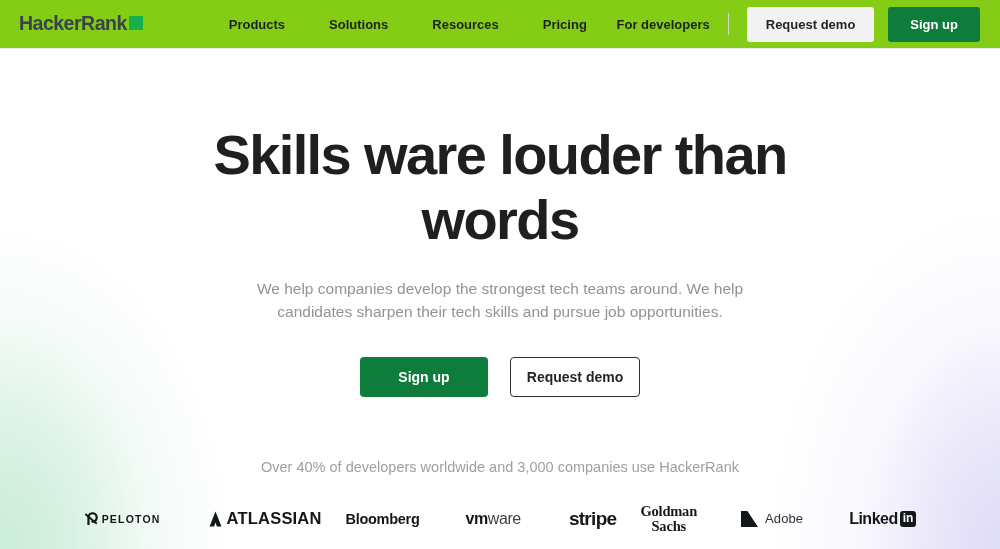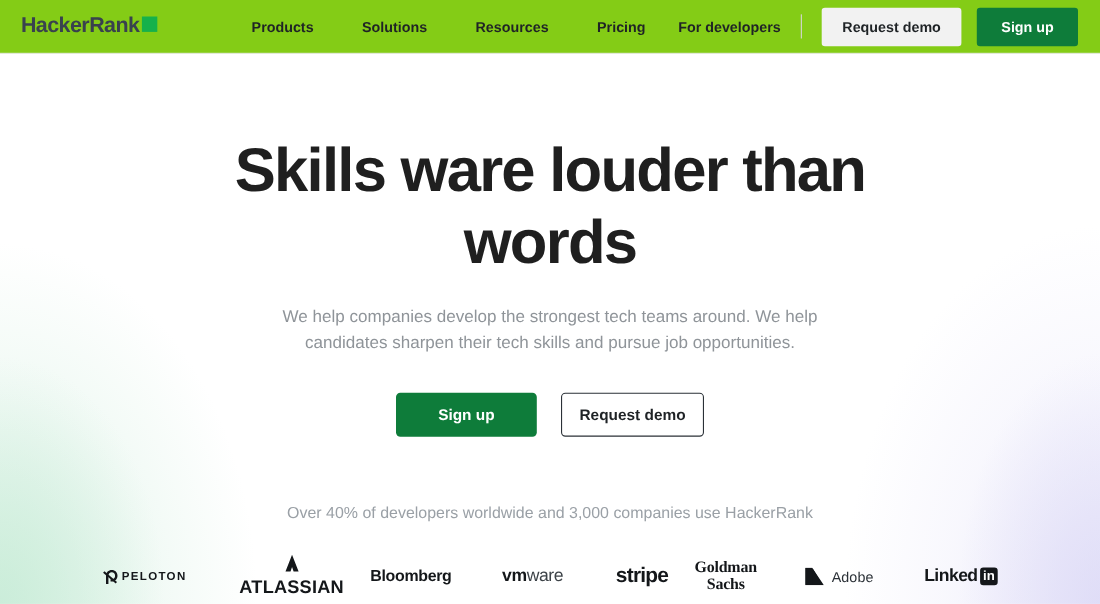--- a/index.html
+++ b/index.html
@@ -222,21 +222,21 @@
     padding: 0 130px;
   }
   .logo-cell {
     display: flex;
     align-items: center;
     justify-content: center;
     color: #14171a;
     flex: 0 0 auto;
   }
   .lc-peloton { gap: 3px; margin-right: 48px; }
-  .lc-atlassian { gap: 5px; margin-right: 24px; flex-direction: column; }
+  .lc-atlassian { gap: 5px; margin-right: 24px; }
   .lc-bloomberg { margin-right: 46px; }
   .lc-vmware { margin-right: 48px; }
   .lc-stripe { margin-right: 24px; }
   .lc-goldman { margin-right: 44px; }
   .lc-adobe { gap: 7px; margin-right: 46px; }
   .lc-linkedin { gap: 2px; }
 
   .peloton-word {
     font-size: 10.5px;
     font-weight: bold;

